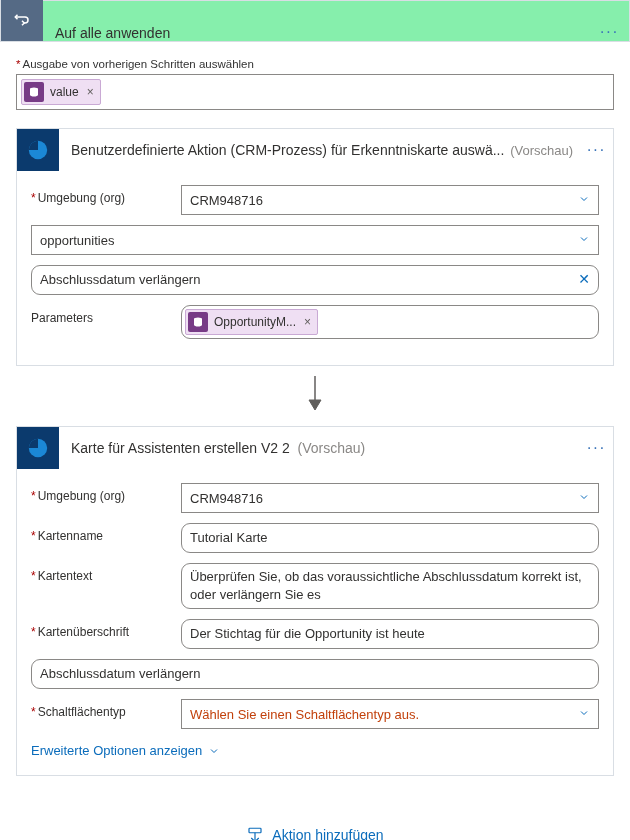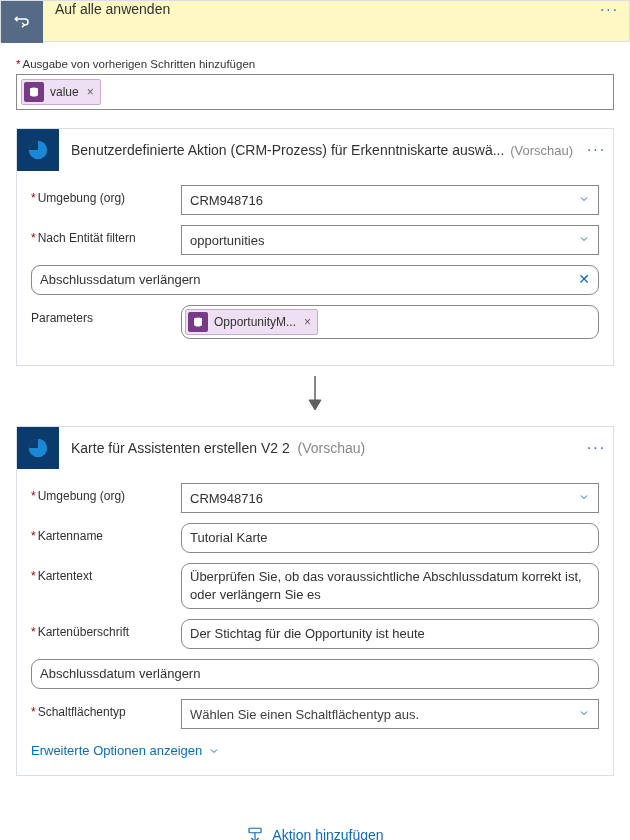--- a/index.html
+++ b/index.html
@@ -1,21 +1,21 @@
 <!DOCTYPE html>
 <html><head>
 <meta charset="utf-8">
 <style>
   * { box-sizing: border-box; margin: 0; padding: 0; font-family: "Segoe UI", Arial, sans-serif; }
   body { background: #fff; width: 630px; color: #323130; }
   
   
   .outer-header {
-    display: flex; align-items: flex-start; height: 42px;
-    background: #fef9c3; border: 1px solid #d9dee4;
+    display: flex; align-items: flex-end; height: 42px;
+    background: #86efac; border: 1px solid #d9dee4;
   }
   .outer-header .icon-box { width: 42px; height: 42px; background: #556a85; display: flex; align-items: center; justify-content: center; color: #fff; }
   .outer-header .title { flex: 1; padding-left: 12px; font-size: 14px; color: #323130; }
   .outer-header .menu { width: 40px; text-align: center; color: #3b74b9; font-size: 16px; letter-spacing: 1px; cursor: pointer; }
   
   .section-label { font-size: 11.5px; color: #333; margin: 16px 0 4px 16px; }
   .section-label .star, .label .star { color: #a80000; margin-right: 2px; }
   
   .pillbox {
     margin: 0 16px 18px 16px; border: 1px solid #8a8886; min-height: 32px;
@@ -84,21 +84,21 @@
     <svg width="18" height="18" viewBox="0 0 24 24" fill="none" stroke="#fff" stroke-width="2">
       <path d="M4 8 h12 a4 4 0 0 1 0 8 h-2"></path>
         <polyline points="6 5 3 8 6 11"></polyline>
       <polyline points="12 13 15 16 12 19"></polyline>
     </svg>
   </div>
   <div class="title">Auf alle anwenden</div>
   <div class="menu">···</div>
 </div>
 
-<div class="section-label"><span class="star">*</span><span>Ausgabe von vorherigen Schritten hinzufügen</span></div>
+<div class="section-label"><span class="star">*</span><span>Ausgabe von vorherigen Schritten auswählen</span></div>
 <div class="pillbox">
   <span class="token">
     <span class="t-icon">
       <svg width="12" height="12" viewBox="0 0 24 24">
           <ellipse cx="12" cy="6" rx="8" ry="3"></ellipse>
           <path d="M4 6v6c0 1.7 3.6 3 8 3s8-1.3 8-3V6"></path>
           <path d="M4 12v6c0 1.7 3.6 3 8 3s8-1.3 8-3v-6"></path>
         </svg>
     </span>
     <span>value</span>
@@ -124,21 +124,20 @@
       <div class="field">
         <div class="dropdown">
           <span>CRM948716</span>
           <span class="chev"><svg class="chev-svg" viewBox="0 0 24 24" fill="none" stroke="currentColor" stroke-width="2">
                 <polyline points="6 9 12 15 18 9"></polyline>
               </svg></span>
         </div>
       </div>
     </div>
     <div class="row">
-      <div class="label"><span class="star">*</span><span>Nach Entität filtern</span></div>
       <div class="field">
         <div class="dropdown">
           <span>opportunities</span>
           <span class="chev"><svg class="chev-svg" viewBox="0 0 24 24" fill="none" stroke="currentColor" stroke-width="2">
                 <polyline points="6 9 12 15 18 9"></polyline>
               </svg></span>
         </div>
       </div>
     </div>
     <div class="row">
@@ -230,21 +229,21 @@
       <div class="field">
           <div class="textbox">
             <span>Abschlussdatum verlängern</span>
           </div>
         </div>
     </div>
     <div class="row">
       <div class="label"><span class="star">*</span><span>Schaltflächentyp</span></div>
       <div class="field">
         <div class="dropdown">
-          <span class="select-like" style="color:#404040">Wählen Sie einen Schaltflächentyp aus.</span>
+          <span class="select-like" style="color:#c2410c">Wählen Sie einen Schaltflächentyp aus.</span>
           <span class="chev"><svg class="chev-svg" viewBox="0 0 24 24" fill="none" stroke="currentColor" stroke-width="2">
                 <polyline points="6 9 12 15 18 9"></polyline>
               </svg></span>
         </div>
       </div>
     </div>
     <div class="adv-link">
       <span>Erweiterte Optionen anzeigen</span>
       <svg class="chev-svg" viewBox="0 0 24 24" fill="none" stroke="currentColor" stroke-width="2">
           <polyline points="6 9 12 15 18 9"></polyline>

